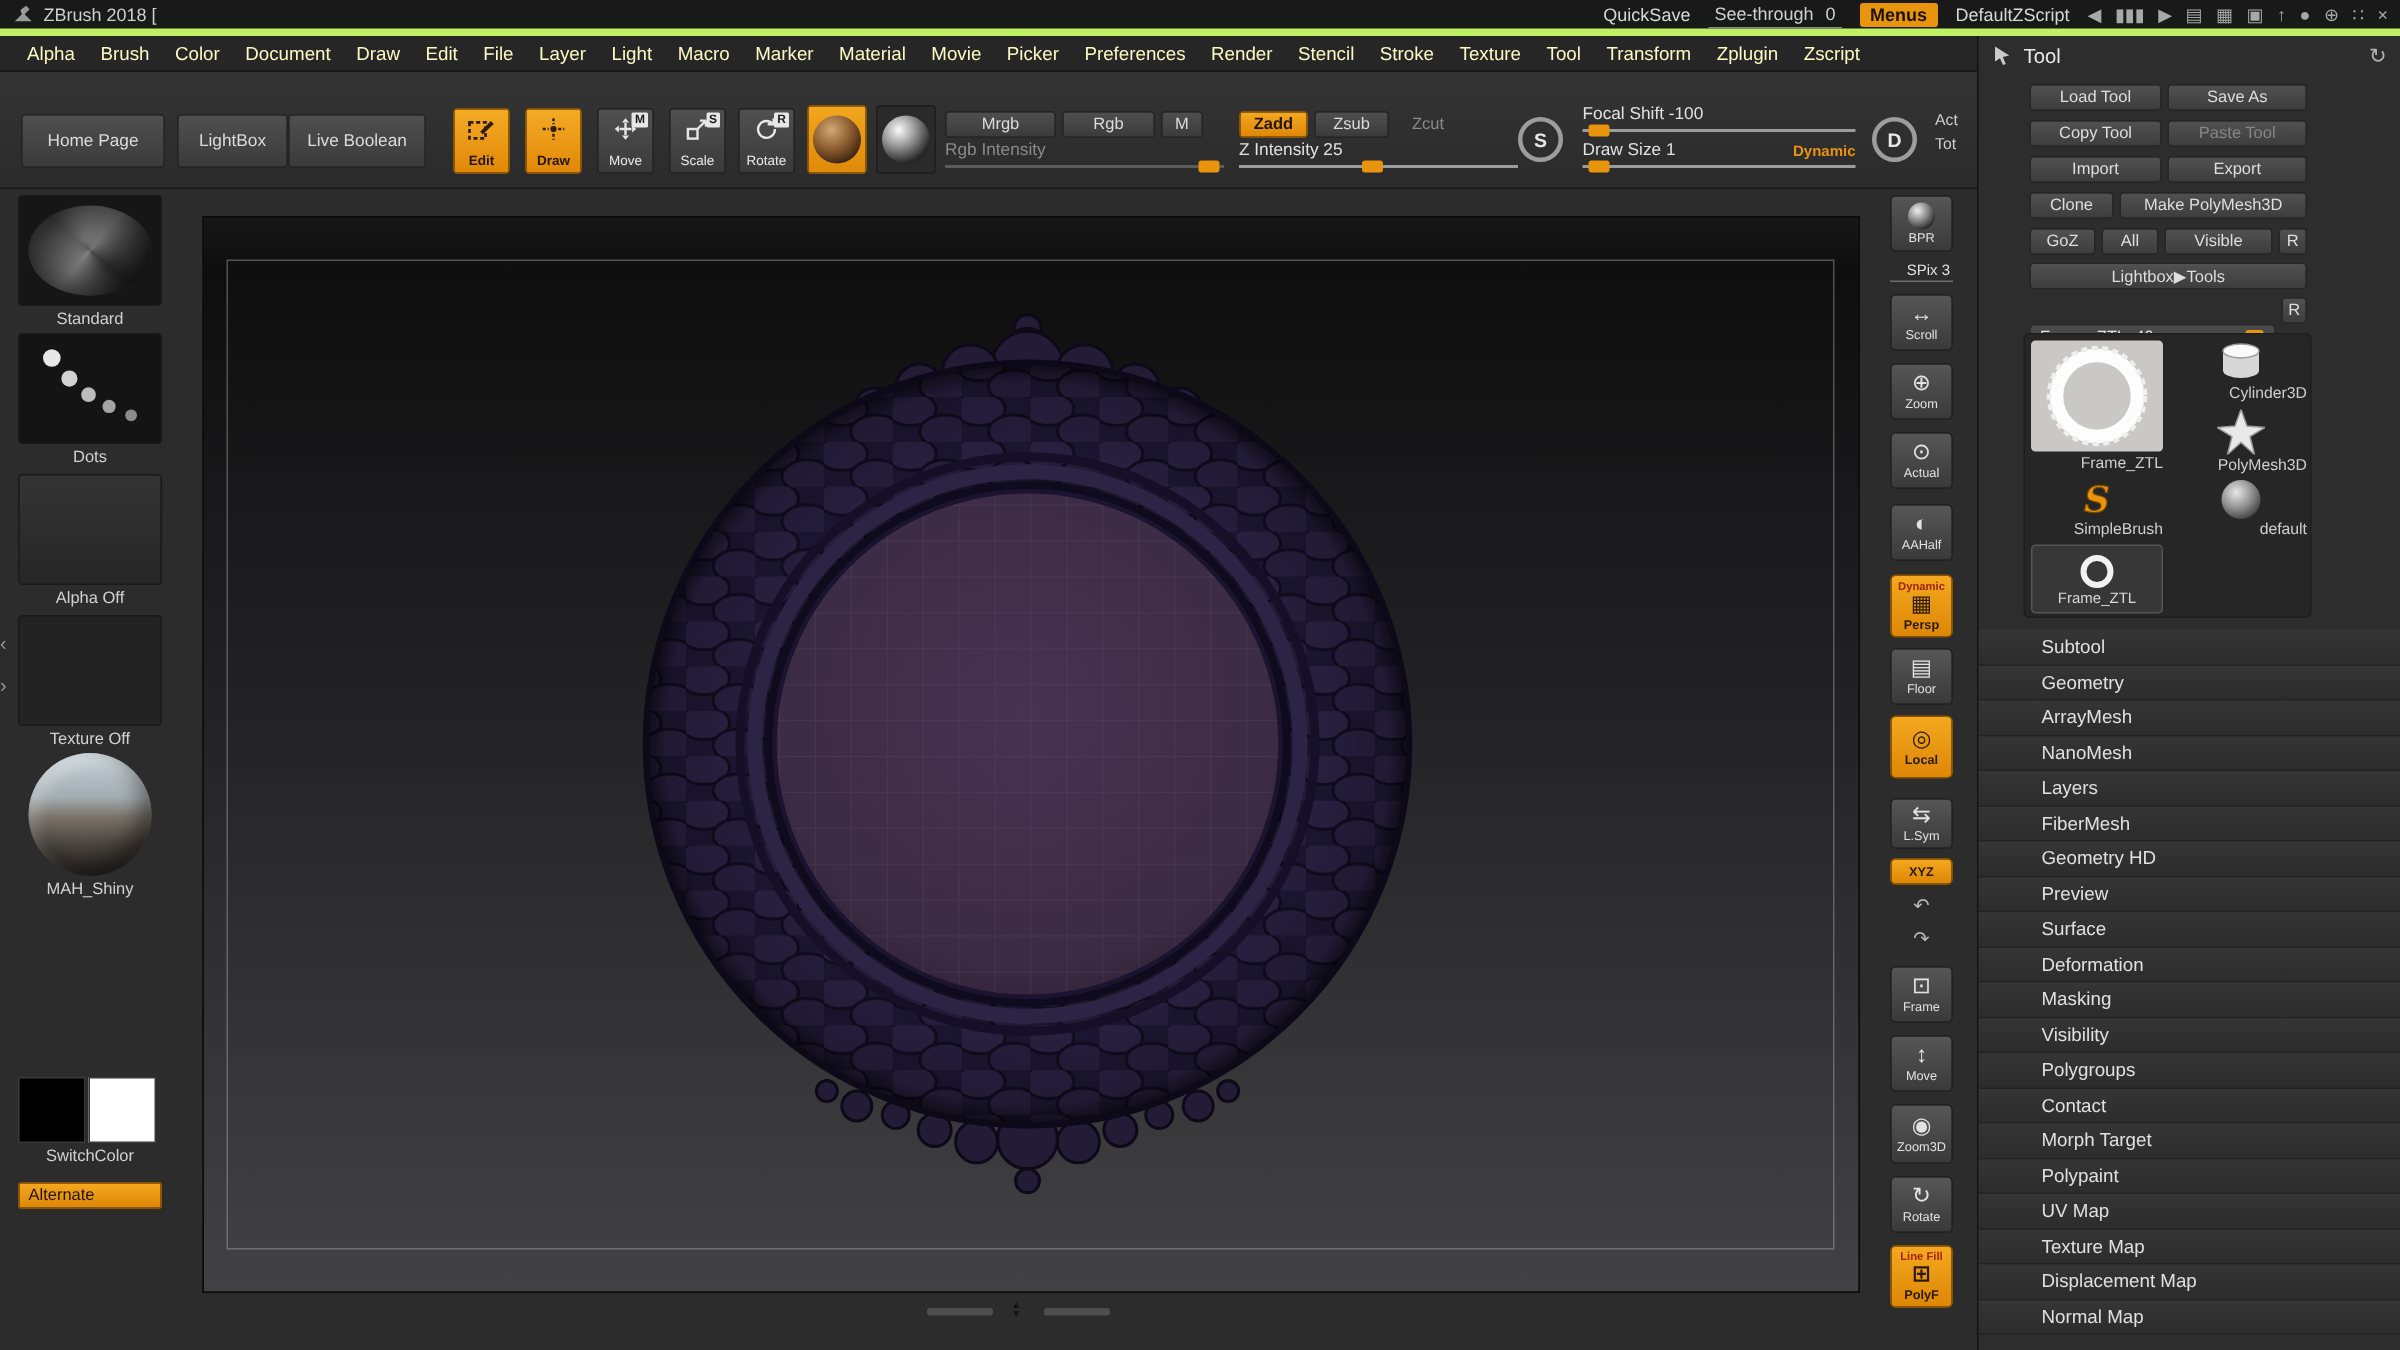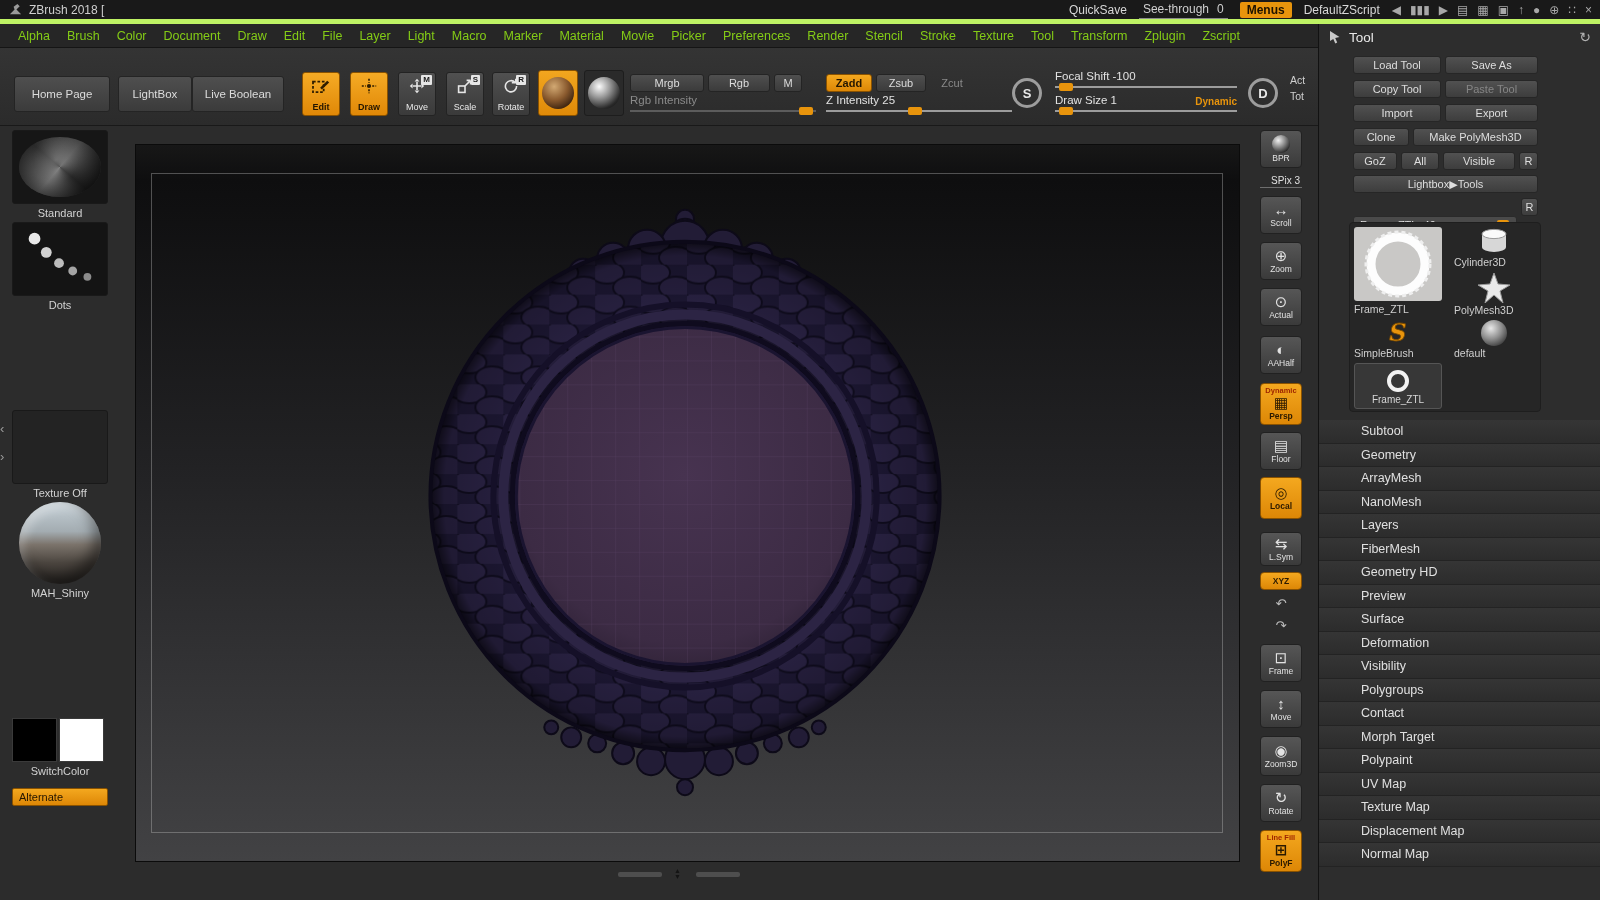--- a/index.html
+++ b/index.html
@@ -15,21 +15,21 @@
   .tb-right{margin-left:auto;display:flex;align-items:center;gap:12px}
   .tb-text{color:#d8d8d8}
   .seethrough{display:inline-flex;gap:8px;border-bottom:1px solid #8a8a8a;padding:1px 4px 2px 4px}
   .menus-chip{background:var(--accent);color:#1d1200;padding:1px 7px;border-radius:2px;font-weight:bold}
   .tb-icons{display:flex;align-items:center;gap:9px;color:#a8a8a8;font-size:12px}
   .tb-icons span{line-height:1}
 
   
   .menubar{position:absolute;left:0;top:24px;width:1318px;height:24px;background:#262626;
     border-bottom:1px solid #151515;display:flex;align-items:center;gap:1px;padding:0 10px;font-size:12.5px}
-  .menu-item{padding:3px 8px;border-radius:2px;color:#84cc16;white-space:nowrap}
+  .menu-item{padding:3px 8px;border-radius:2px;color:#fef9c3;white-space:nowrap}
 
   
   .shelf{position:absolute;left:0;top:48px;width:1318px;height:78px;
     background:linear-gradient(#343434,#2b2b2b);border-bottom:1px solid #191919}
   .btn{position:absolute;display:flex;align-items:center;justify-content:center;
     background:linear-gradient(var(--btn-hi),var(--btn-lo));border:1px solid #242424;border-radius:3px;
     color:#dcdcdc;font-size:11.5px;white-space:nowrap}
   .btn.lg{top:28px;height:36px}
   .btn.sm{top:26px;height:18px;font-size:11px}
   .btn.orange{background:linear-gradient(#f4a81f,#dd8706);color:#241600;font-weight:bold;border-color:#8a5200}
@@ -115,21 +115,21 @@
   .tpb{position:absolute;height:18px;background:linear-gradient(#515151,#3d3d3d);border:1px solid #262626;
     border-radius:3px;font-size:11px;display:flex;align-items:center;justify-content:center;color:#dedede;
     white-space:nowrap;overflow:hidden}
   .tpb.dim{color:#868686}
   .tp-slider{position:absolute;height:18px;background:#4a4a4a;border:1px solid #2a2a2a;border-radius:3px;
     font-size:11px;display:flex;align-items:center;padding-left:6px;color:#e0e0e0}
   .tp-slider .nub2{position:absolute;top:3px;width:12px;height:10px;background:var(--accent);border-radius:2px}
   .thumbs{position:absolute;left:30px;top:198px;width:192px;height:190px;background:#262626;
     border:1px solid #1e1e1e;border-radius:4px}
   .big-thumb{position:absolute;left:4px;top:4px;width:88px;height:74px;background:#c9c8c6;border-radius:3px}
-  .thumb-label{position:absolute;font-size:10.5px;color:#cfcfcf;text-align:left}
+  .thumb-label{position:absolute;font-size:10.5px;color:#cfcfcf;text-align:right}
   .icon-wrap{position:absolute;display:flex;align-items:center;justify-content:center}
   .default-ball{width:26px;height:26px;border-radius:50%;
     background:radial-gradient(circle at 38% 32%,#e8e8e8,#8e8e8e 45%,#333 85%)}
   .small-tile{position:absolute;left:4px;top:140px;width:88px;height:46px;background:#373737;
     border:1px solid #555;border-radius:3px;display:flex;flex-direction:column;align-items:center;justify-content:center}
   .sections{position:absolute;left:0;top:396px;width:282px;bottom:0;overflow:hidden}
   .section-row{height:23.5px;line-height:23.5px;padding-left:42px;font-size:12.5px;color:#e0e0e0;
     background:linear-gradient(#353535,#2c2c2c);border-bottom:1px solid #232323}
 </style>
 </head>
@@ -318,20 +318,24 @@
           <circle cx="22" cy="16" r="6" fill="#e8e8e8"></circle>
           <circle cx="34" cy="30" r="5.5" fill="#d2d2d2"></circle>
           <circle cx="47" cy="41" r="5" fill="#bcbcbc"></circle>
           <circle cx="61" cy="49" r="4.5" fill="#a4a4a4"></circle>
           <circle cx="76" cy="55" r="4" fill="#8c8c8c"></circle>
         </svg>
       </div>
       <div class="tray-label">Dots</div>
     </div>
 
+    <div class="tray-item" style="top:190px">
+      <div class="tray-thumb" style="height:74px;background:linear-gradient(#343434,#262626)"></div>
+      <div class="tray-label">Alpha Off</div>
+    </div>
 
     <div class="tray-item" style="top:284px">
       <div class="tray-thumb" style="height:74px;background:#232323"></div>
       <div class="tray-label">Texture Off</div>
     </div>
 
     <div class="tray-item" style="top:376px">
       <div class="mah-sphere"></div>
       <div class="tray-label">MAH_Shiny</div>
     </div>
@@ -597,20 +601,21 @@
         <div class="section-row">FiberMesh</div>
 
         <div class="section-row">Geometry HD</div>
 
         <div class="section-row">Preview</div>
 
         <div class="section-row">Surface</div>
 
         <div class="section-row">Deformation</div>
 
+        <div class="section-row">Masking</div>
 
         <div class="section-row">Visibility</div>
 
         <div class="section-row">Polygroups</div>
 
         <div class="section-row">Contact</div>
 
         <div class="section-row">Morph Target</div>
 
         <div class="section-row">Polypaint</div>

